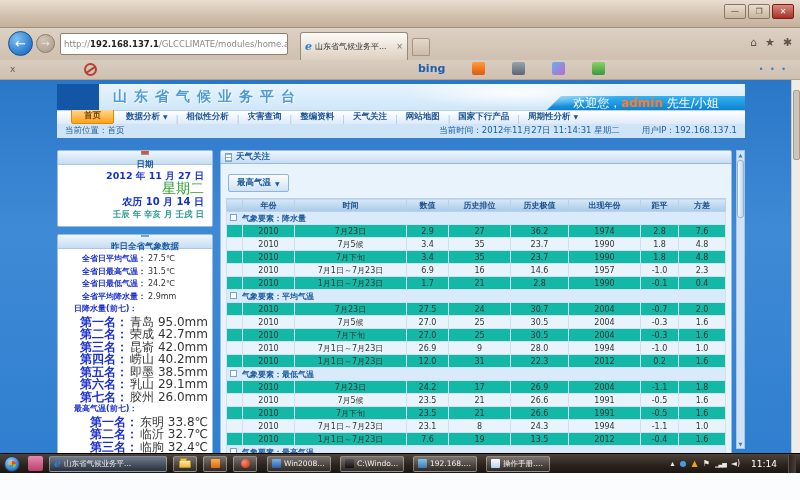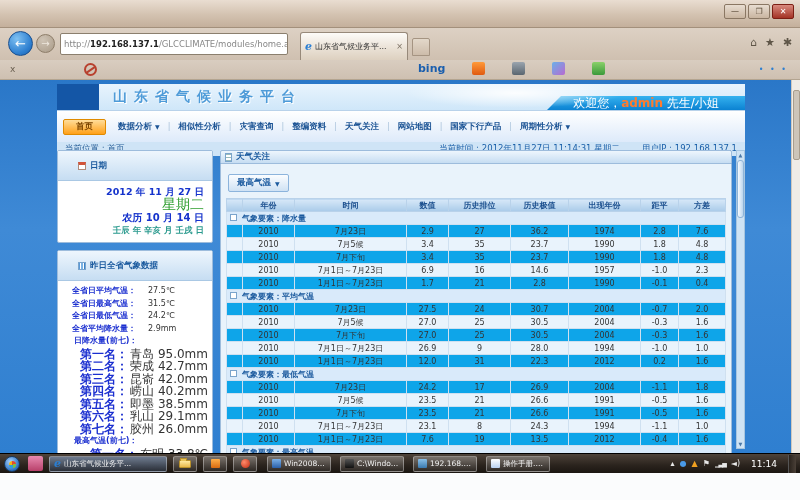--- a/index.html
+++ b/index.html
@@ -53,68 +53,68 @@
     overflow:hidden; }
   .banner::after { content:""; position:absolute; right:120px; top:-6px; width:220px; height:30px; border-radius:50%;
     background:radial-gradient(ellipse at center,rgba(255,255,255,.9),rgba(255,255,255,0) 70%); }
   .banner-left { position:absolute; left:0; top:0; width:42px; height:26px; background:#1456a6; }
   .site-title { position:absolute; left:56px; top:4px; font-size:14px; font-weight:bold; color:#4e9bd8;
     letter-spacing:7px; text-shadow:1px 1px 0 #fff; }
   .welcome-tab { position:absolute; right:0; bottom:0; height:14px; width:198px;
     background:linear-gradient(180deg,#35b2ef,#0b82d2); clip-path:polygon(14px 0,100% 0,100% 100%,0 100%);
     color:#fff; font-size:12px; line-height:14px; text-align:center; }
   .welcome-tab .uname { color:#ff7b2e; font-weight:bold; }
-  .navbar { height:32px; background:linear-gradient(180deg,#ffffff,#ddeafa); border-top:1px solid #b9d2ea;
-    display:flex; align-items:center; padding-left:6px; }
+  .navbar { height:14px; background:linear-gradient(180deg,#ffffff,#ddeafa); border-top:1px solid #b9d2ea;
+    display:flex; align-items:flex-end; padding-left:14px; }
   .nav-item { font-size:8.5px; font-weight:bold; color:#1b5394; padding:1px 8px; white-space:nowrap; }
   .nav-item.active { background:linear-gradient(180deg,#ffdd9a,#ffa018); border:1px solid #e08a00;
     border-radius:2px; color:#7a4300; padding:1px 12px; margin-right:4px; }
   .nav-sep { color:#a9c2da; font-size:8px; }
   .nav-arrow { font-size:6px; color:#1b5394; margin-left:3px; }
   .crumbbar { height:14px; background:#cfe4f6; display:flex; align-items:center; font-size:8.5px; padding:0 8px; }
   .crumb { color:#2a6099; }
   .statusline { margin-left:auto; display:flex; gap:22px; color:#1a5fa8; }
 
   .pbody { position:absolute; left:0; top:60px; width:688px; height:305px; }
 
   
   .sidebar { position:absolute; left:0; top:6px; width:156px; }
   .panel { background:#fff; border:1px solid #9dbcdc; border-radius:2px; margin-bottom:7px; overflow:hidden; }
-  .panel-hd { height:30px; background:linear-gradient(180deg,#eef6fd,#c6ddf2); border-bottom:1px solid #aac8e4;
-    display:flex; align-items:center; padding-left:20px; gap:4px; }
+  .panel-hd { height:14px; background:linear-gradient(180deg,#eef6fd,#c6ddf2); border-bottom:1px solid #aac8e4;
+    display:flex; align-items:center; padding-left:20px; gap:4px;flex-direction:column; }
   .panel-hd .t { font-size:8.5px; font-weight:bold; color:#1b5a9e; }
   .cal-ic { width:8px; height:8px; background:#fff; border:1px solid #b08a7a; border-top:3px solid #d2543a; }
   .chart-ic { width:8px; height:8px; background:linear-gradient(90deg,#5a9ad8 25%,#fff 25%,#fff 40%,#7ab2e4 40%,#7ab2e4 70%,#fff 70%,#fff 80%,#3a82c8 80%); border:1px solid #7aa4cc; }
   .doc-ic { width:7px; height:9px; background:#fff; border:1px solid #7aa4cc;
     background-image:linear-gradient(#9bb 1px,transparent 1px); background-size:100% 3px; }
   .date-body { padding:4px 8px 5px; text-align:right; line-height:13px; }
   .d1 { font-size:9.5px; font-weight:bold; color:#1533cc; }
   .d2 { font-size:14px; font-weight:normal; color:#2e9e2e; }
   .d3 { font-size:10px; color:#1533cc; font-weight:bold; }
   .d4 { font-size:8.5px; color:#2a9a8e; font-weight:bold; }
   .wx-body { padding:4px 4px 6px; }
   .sum-row { display:flex; font-size:8px; line-height:12.5px; }
-  .sum-row .lb { width:84px; text-align:center; color:#1b2fd0; font-weight:bold; }
+  .sum-row .lb { width:84px; text-align:right; color:#1b2fd0; font-weight:bold; }
   .sum-row .vl { color:#333; margin-left:2px; }
   .sec-title { font-size:8px; font-weight:bold; color:#1b2fd0; line-height:12.5px; padding-left:12px; }
   .rank-row { display:flex; font-size:12px; line-height:12.5px; }
   .rank-row .lb { width:78px; text-align:right; color:#1b2fd0; font-weight:bold; }
   .rank-row .vl { color:#333; margin-left:2px; white-space:nowrap; }
 
   
   .main { position:absolute; left:163px; right:13px; top:6px; bottom:0; }
   .main-hd { height:14px; background:linear-gradient(180deg,#eef6fd,#c6ddf2); border:1px solid #9dbcdc;
     border-radius:2px 2px 0 0; display:flex; align-items:center; padding-left:4px; gap:4px; }
   .main-hd .t { font-size:8.5px; font-weight:bold; color:#1b5a9e; }
   .main-inner { border:1px solid #9dbcdc; border-top:none; background:#e9f3fb; padding:6px 5px 4px; min-height:292px; }
   .filter-btn { display:inline-flex; align-items:center; gap:4px; font-size:8.5px; font-weight:bold; color:#1b5a9e;
     background:linear-gradient(180deg,#fbfdff,#cfe2f4); border:1px solid #8cb4dc; border-radius:2px;
     padding:2px 8px; margin:0 0 6px 2px; }
   .filter-btn .ar { font-size:6px; }
-  table.grid { width:100%; border-collapse:collapse; table-layout:fixed; background:#0ea5e9; }
+  table.grid { width:100%; border-collapse:collapse; table-layout:fixed; background:#14b8a6; }
   .grid th { background:linear-gradient(180deg,#d7e8f8,#a9cbe9); color:#1b4f8e; font-size:8px; font-weight:bold;
     border:1px solid #b9d2ea; height:13px; padding:0 2px; }
   .grid td { border:1px solid #cfe0f0; font-size:8px; color:#333; text-align:center; height:13px; padding:0 2px;
     white-space:nowrap; overflow:hidden; }
   .grid tr.grp td { background:#d9eafa; color:#1b5a9e; font-weight:bold; text-align:left; padding-left:3px; }
   .grid tr.alt td { background:#e9f3fc; }
   .grp-box { display:inline-block; width:7px; height:7px; border:1px solid #7aa4cc; background:#fff; vertical-align:middle;
     margin-right:5px; position:relative; top:-0.5px; }
 
   .pg-scroll { position:absolute; right:0; top:6px; bottom:0; width:9px; background:#cfe3f4; border:1px solid #a8c6e0; }

